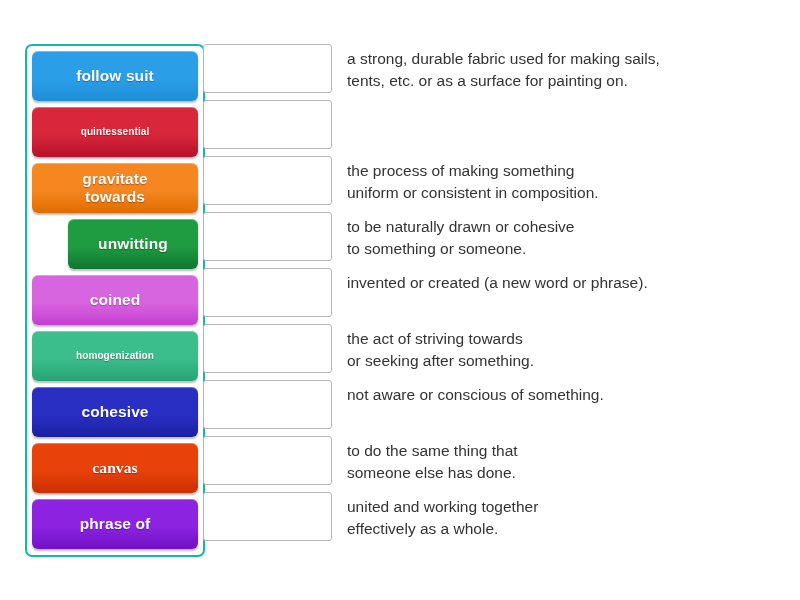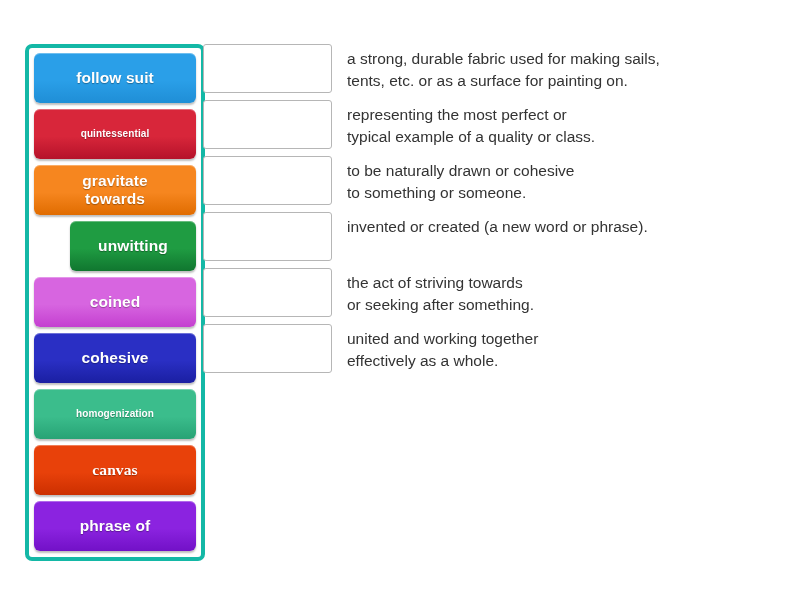--- a/index.html
+++ b/index.html
@@ -22,21 +22,21 @@
   }
 
   
   #tiles-panel {
     position: absolute;
     left: 25px;
     top: 44px;
     width: 180px;
     padding: 5px 5px 6px 5px;
     box-sizing: border-box;
-    border: 4px solid #14b8a6;
+    border: 2px solid #14b8a6;
     border-radius: 7px;
     background: #ffffff;
   }
 
   .tile {
     position: relative;
     height: 50px;
     margin-bottom: 6px;
     border-radius: 6px;
     display: flex;
@@ -117,59 +117,71 @@
       <div class="tile" style="background: linear-gradient(rgb(246, 134, 31) 0%, rgb(246, 134, 31) 55%, rgb(224, 108, 0) 100%);">
         <span class="tile-text">gravitate
 towards</span>
       </div>
       <div class="tile" style="background: linear-gradient(rgb(31, 156, 66) 0%, rgb(31, 156, 66) 55%, rgb(16, 118, 47) 100%); margin-left: 36px;">
         <span class="tile-text">unwitting</span>
       </div>
       <div class="tile" style="background: linear-gradient(rgb(215, 101, 224) 0%, rgb(215, 101, 224) 55%, rgb(196, 63, 208) 100%);">
         <span class="tile-text">coined</span>
       </div>
+      <div class="tile small-text" style="background: linear-gradient(rgb(59, 189, 140) 0%, rgb(59, 189, 140) 55%, rgb(39, 163, 117) 100%);">
+        <span class="tile-text">homogenization</span>
+      </div>
       <div class="tile" style="background: linear-gradient(rgb(42, 47, 196) 0%, rgb(42, 47, 196) 55%, rgb(26, 31, 162) 100%);">
         <span class="tile-text">cohesive</span>
-      </div>
-      <div class="tile small-text" style="background: linear-gradient(rgb(59, 189, 140) 0%, rgb(59, 189, 140) 55%, rgb(39, 163, 117) 100%);">
-        <span class="tile-text">homogenization</span>
       </div>
       <div class="tile" style="background: linear-gradient(rgb(232, 65, 10) 0%, rgb(232, 65, 10) 55%, rgb(204, 47, 0) 100%); font-family: Liberation Serif, serif;">
         <span class="tile-text">canvas</span>
       </div>
       <div class="tile" style="background: linear-gradient(rgb(139, 35, 224) 0%, rgb(139, 35, 224) 55%, rgb(114, 17, 199) 100%);">
         <span class="tile-text">phrase of</span>
       </div>
     </div>
 
   <div id="rows-panel">
       <div class="row">
         <div class="dropzone"></div>
         <div class="definition">a strong, durable fabric used for making sails,
 tents, etc. or as a surface for painting on.</div>
       </div>
       <div class="row">
         <div class="dropzone"></div>
-        <div class="definition">representing the most perfect or
-typical example of a quality or class.</div>
+      </div>
+      <div class="row">
+        <div class="dropzone"></div>
+        <div class="definition">the process of making something
+uniform or consistent in composition.</div>
       </div>
       <div class="row">
         <div class="dropzone"></div>
         <div class="definition">to be naturally drawn or cohesive
 to something or someone.</div>
       </div>
       <div class="row">
         <div class="dropzone"></div>
         <div class="definition">invented or created (a new word or phrase).</div>
       </div>
       <div class="row">
         <div class="dropzone"></div>
         <div class="definition">the act of striving towards
 or seeking after something.</div>
       </div>
       <div class="row">
         <div class="dropzone"></div>
+        <div class="definition">not aware or conscious of something.</div>
+      </div>
+      <div class="row">
+        <div class="dropzone"></div>
+        <div class="definition">to do the same thing that
+someone else has done.</div>
+      </div>
+      <div class="row">
+        <div class="dropzone"></div>
         <div class="definition">united and working together
 effectively as a whole.</div>
       </div>
     </div>
 
 </div>
 
 </body></html>

